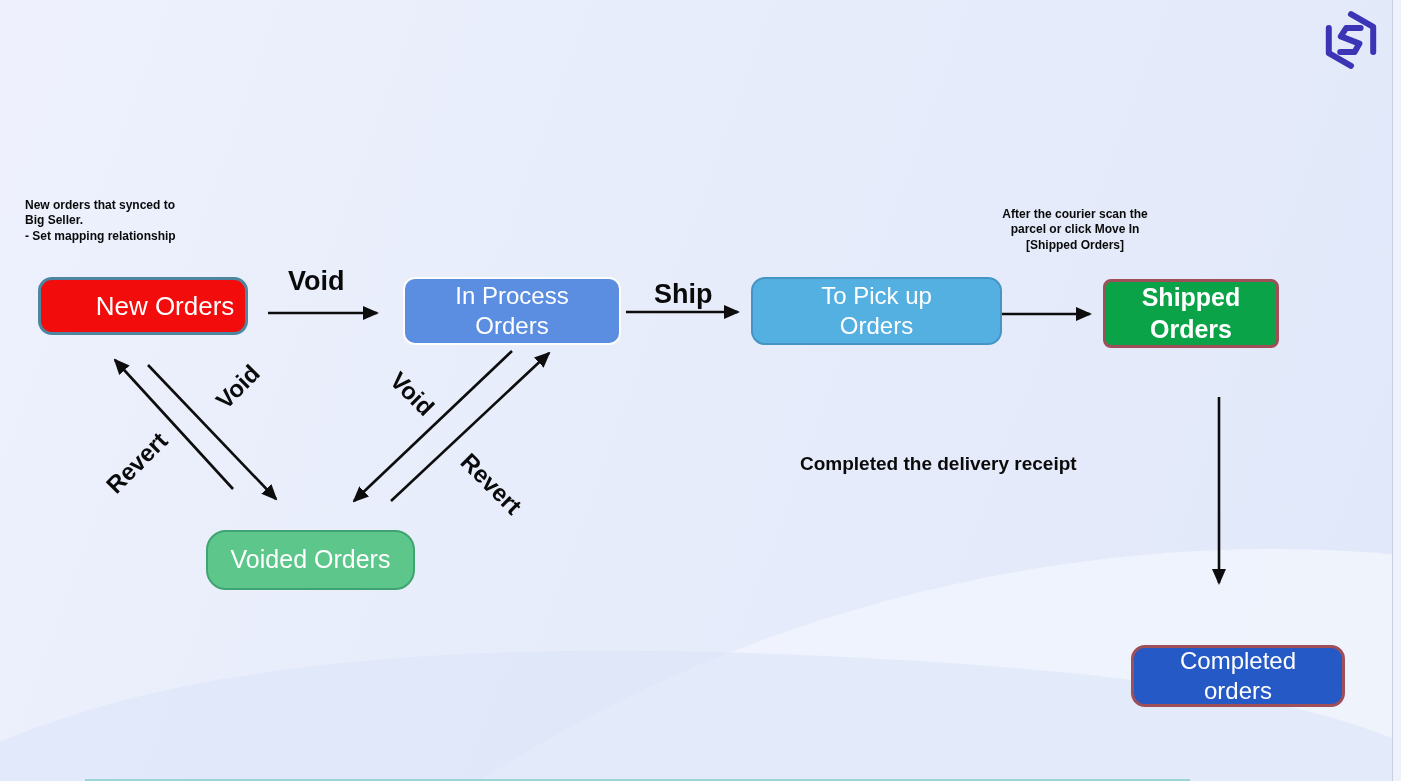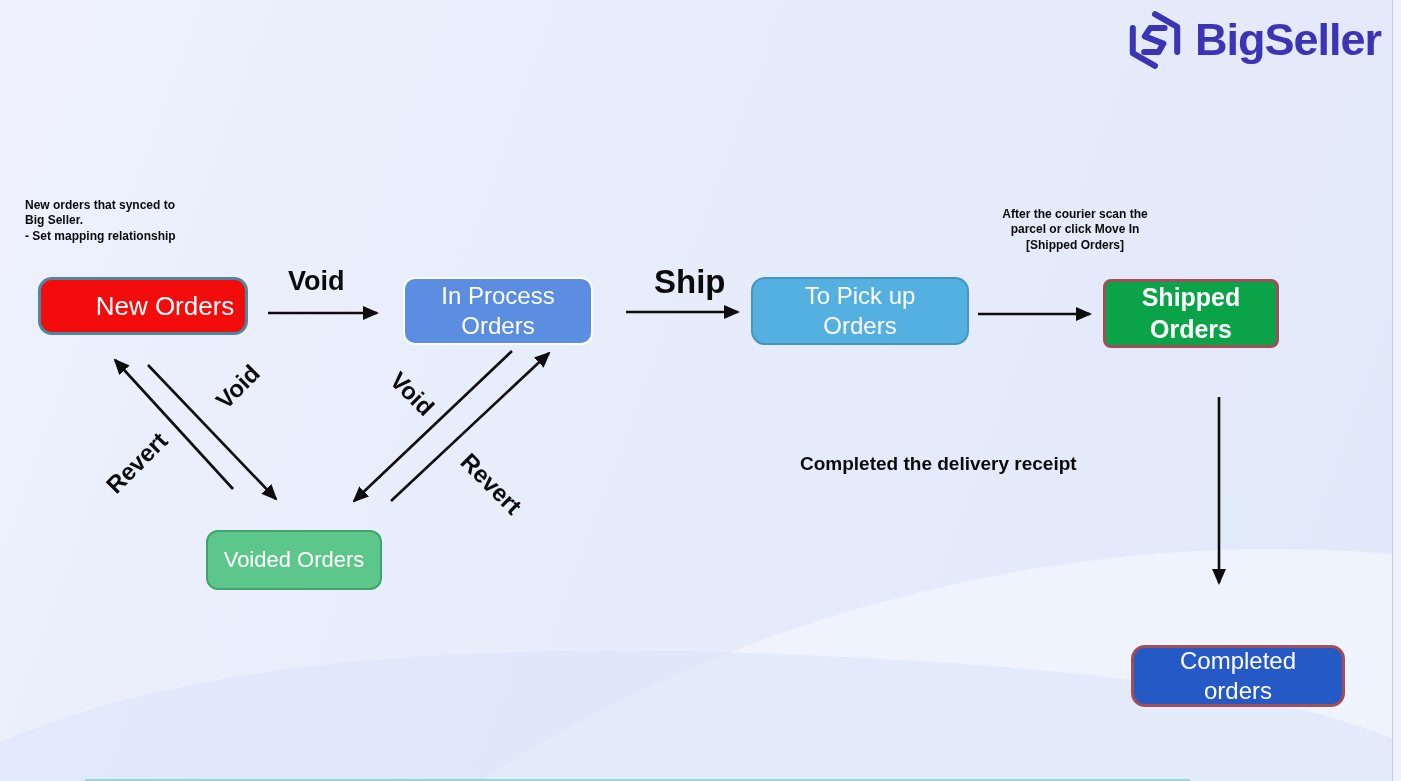--- a/index.html
+++ b/index.html
@@ -29,28 +29,28 @@
   }
   .note-new{left:25px;top:198px;width:280px;}
   .note-inprocess{left:408px;top:220px;width:250px;}
   .note-shipped{left:945px;top:207px;width:260px;text-align:center;}
   .note-completed{left:800px;top:452px;width:400px;font-size:19px;white-space:nowrap;}
   .node{
     position:absolute;display:flex;align-items:center;justify-content:center;
     text-align:center;color:#ffffff;box-sizing:border-box;line-height:1.25;
   }
   .node-new{left:38px;top:277px;width:210px;height:58px;background:#f20c0c;border:3px solid #4e86a0;border-radius:14px;font-size:26px;padding-left:44px;}
-  .node-inprocess{left:403px;top:277px;width:190px;height:68px;background:#5b8de0;border:2px solid #fdfdfd;border-radius:12px;font-size:24px;padding:0 30px;}
-  .node-pickup{left:751px;top:277px;width:218px;height:68px;background:#55b0e2;border:2px solid #4495c4;border-radius:14px;font-size:24px;padding:0 40px;}
+  .node-inprocess{left:403px;top:277px;width:218px;height:68px;background:#5b8de0;border:2px solid #fdfdfd;border-radius:12px;font-size:24px;padding:0 30px;}
+  .node-pickup{left:751px;top:277px;width:251px;height:68px;background:#55b0e2;border:2px solid #4495c4;border-radius:14px;font-size:24px;padding:0 40px;}
   .node-shipped{left:1103px;top:279px;width:176px;height:69px;background:#0aa347;border:3px solid #9e4f58;border-radius:8px;font-size:25px;font-weight:bold;}
-  .node-voided{left:206px;top:530px;width:176px;height:60px;background:#5dc78b;border:2px solid #3fa471;border-radius:12px;font-size:22px;}
+  .node-voided{left:206px;top:530px;width:209px;height:60px;background:#5dc78b;border:2px solid #3fa471;border-radius:20px;font-size:25px;}
   .node-completed{left:1112px;top:645px;width:214px;height:62px;background:#2559c6;border:3px solid #9e4f58;border-radius:14px;font-size:24px;padding:0 40px;margin-left:19px;}
   .edge-label{position:absolute;font-weight:bold;color:#0a0a0a;white-space:nowrap;}
   .lbl-pack{left:288px;top:266px;font-size:27px;}
-  .lbl-ship{left:654px;top:263px;font-size:33px;}
+  .lbl-ship{left:654px;top:279px;font-size:27px;}
   .lbl-diag{font-size:24px;}
   .lbl-void-left{left:238px;top:387px;transform:translate(-50%,-50%) rotate(-45deg);}
   .lbl-revert-left{left:137px;top:463px;transform:translate(-50%,-50%) rotate(-45deg);}
   .lbl-void-right{left:412px;top:394px;transform:translate(-50%,-50%) rotate(45deg);}
   .lbl-revert-right{left:491px;top:484px;transform:translate(-50%,-50%) rotate(45deg);}
   .arrows{position:absolute;inset:0;pointer-events:none;}
 </style>
 </head>
 <body>
 
@@ -63,21 +63,20 @@
 
   <div class="right-edge"></div>
   <div class="bottom-accent"></div>
 
   <div class="logo">
     <svg width="60" height="60" viewBox="0 0 100 100" fill="none">
       <path d="M 50 7 L 87 28 L 87 70" stroke="#3b34b5" stroke-width="10" stroke-linejoin="round" stroke-linecap="round"></path>
       <path d="M 50 93 L 13 72 L 13 30" stroke="#3b34b5" stroke-width="10" stroke-linejoin="round" stroke-linecap="round"></path>
       <path d="M 66 30 L 42 30 L 33 44 L 64 56 L 56 70 L 32 70" stroke="#3b34b5" stroke-width="10" stroke-linejoin="round" stroke-linecap="round"></path>
     </svg>
-    <span class="brand">BigSeller</span>
   </div>
 
   <div class="note note-new">New orders that synced to
 Big Seller.
 - Set mapping relationship</div>
   <div class="note note-shipped">After the courier scan the
 parcel or click Move In
 [Shipped Orders]</div>
   <div class="note note-completed">Completed the delivery receipt</div>
 

